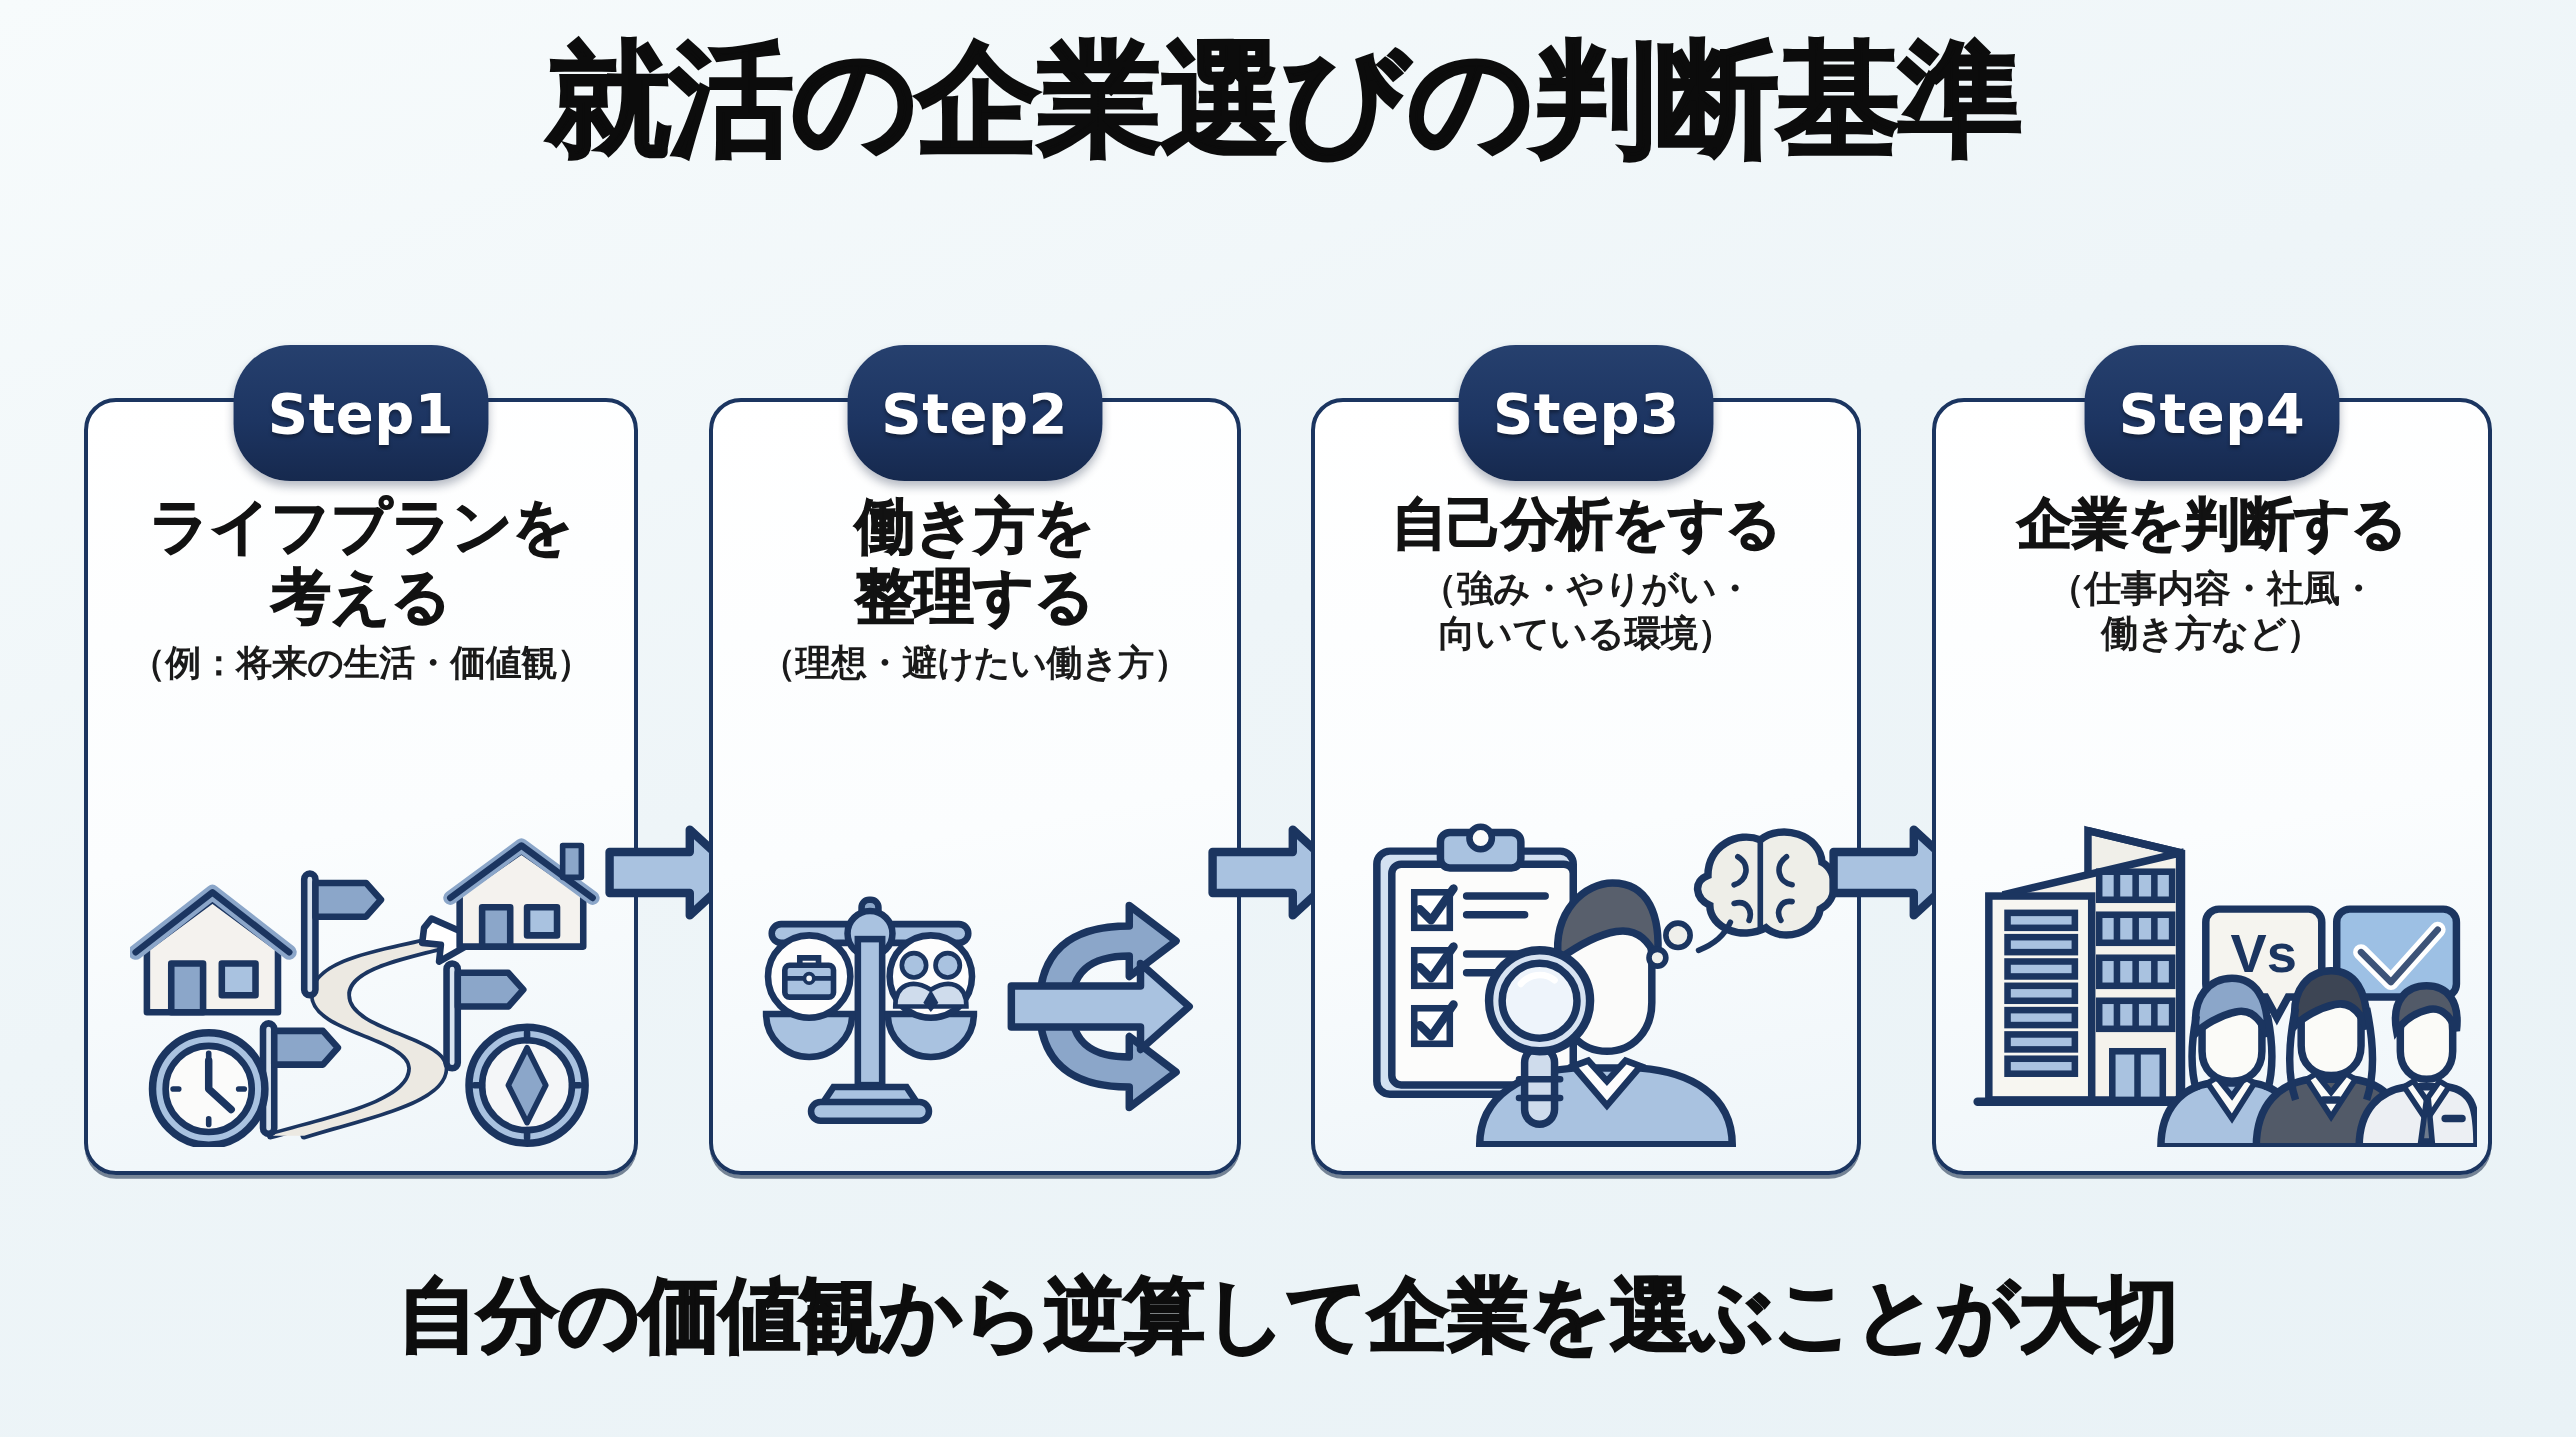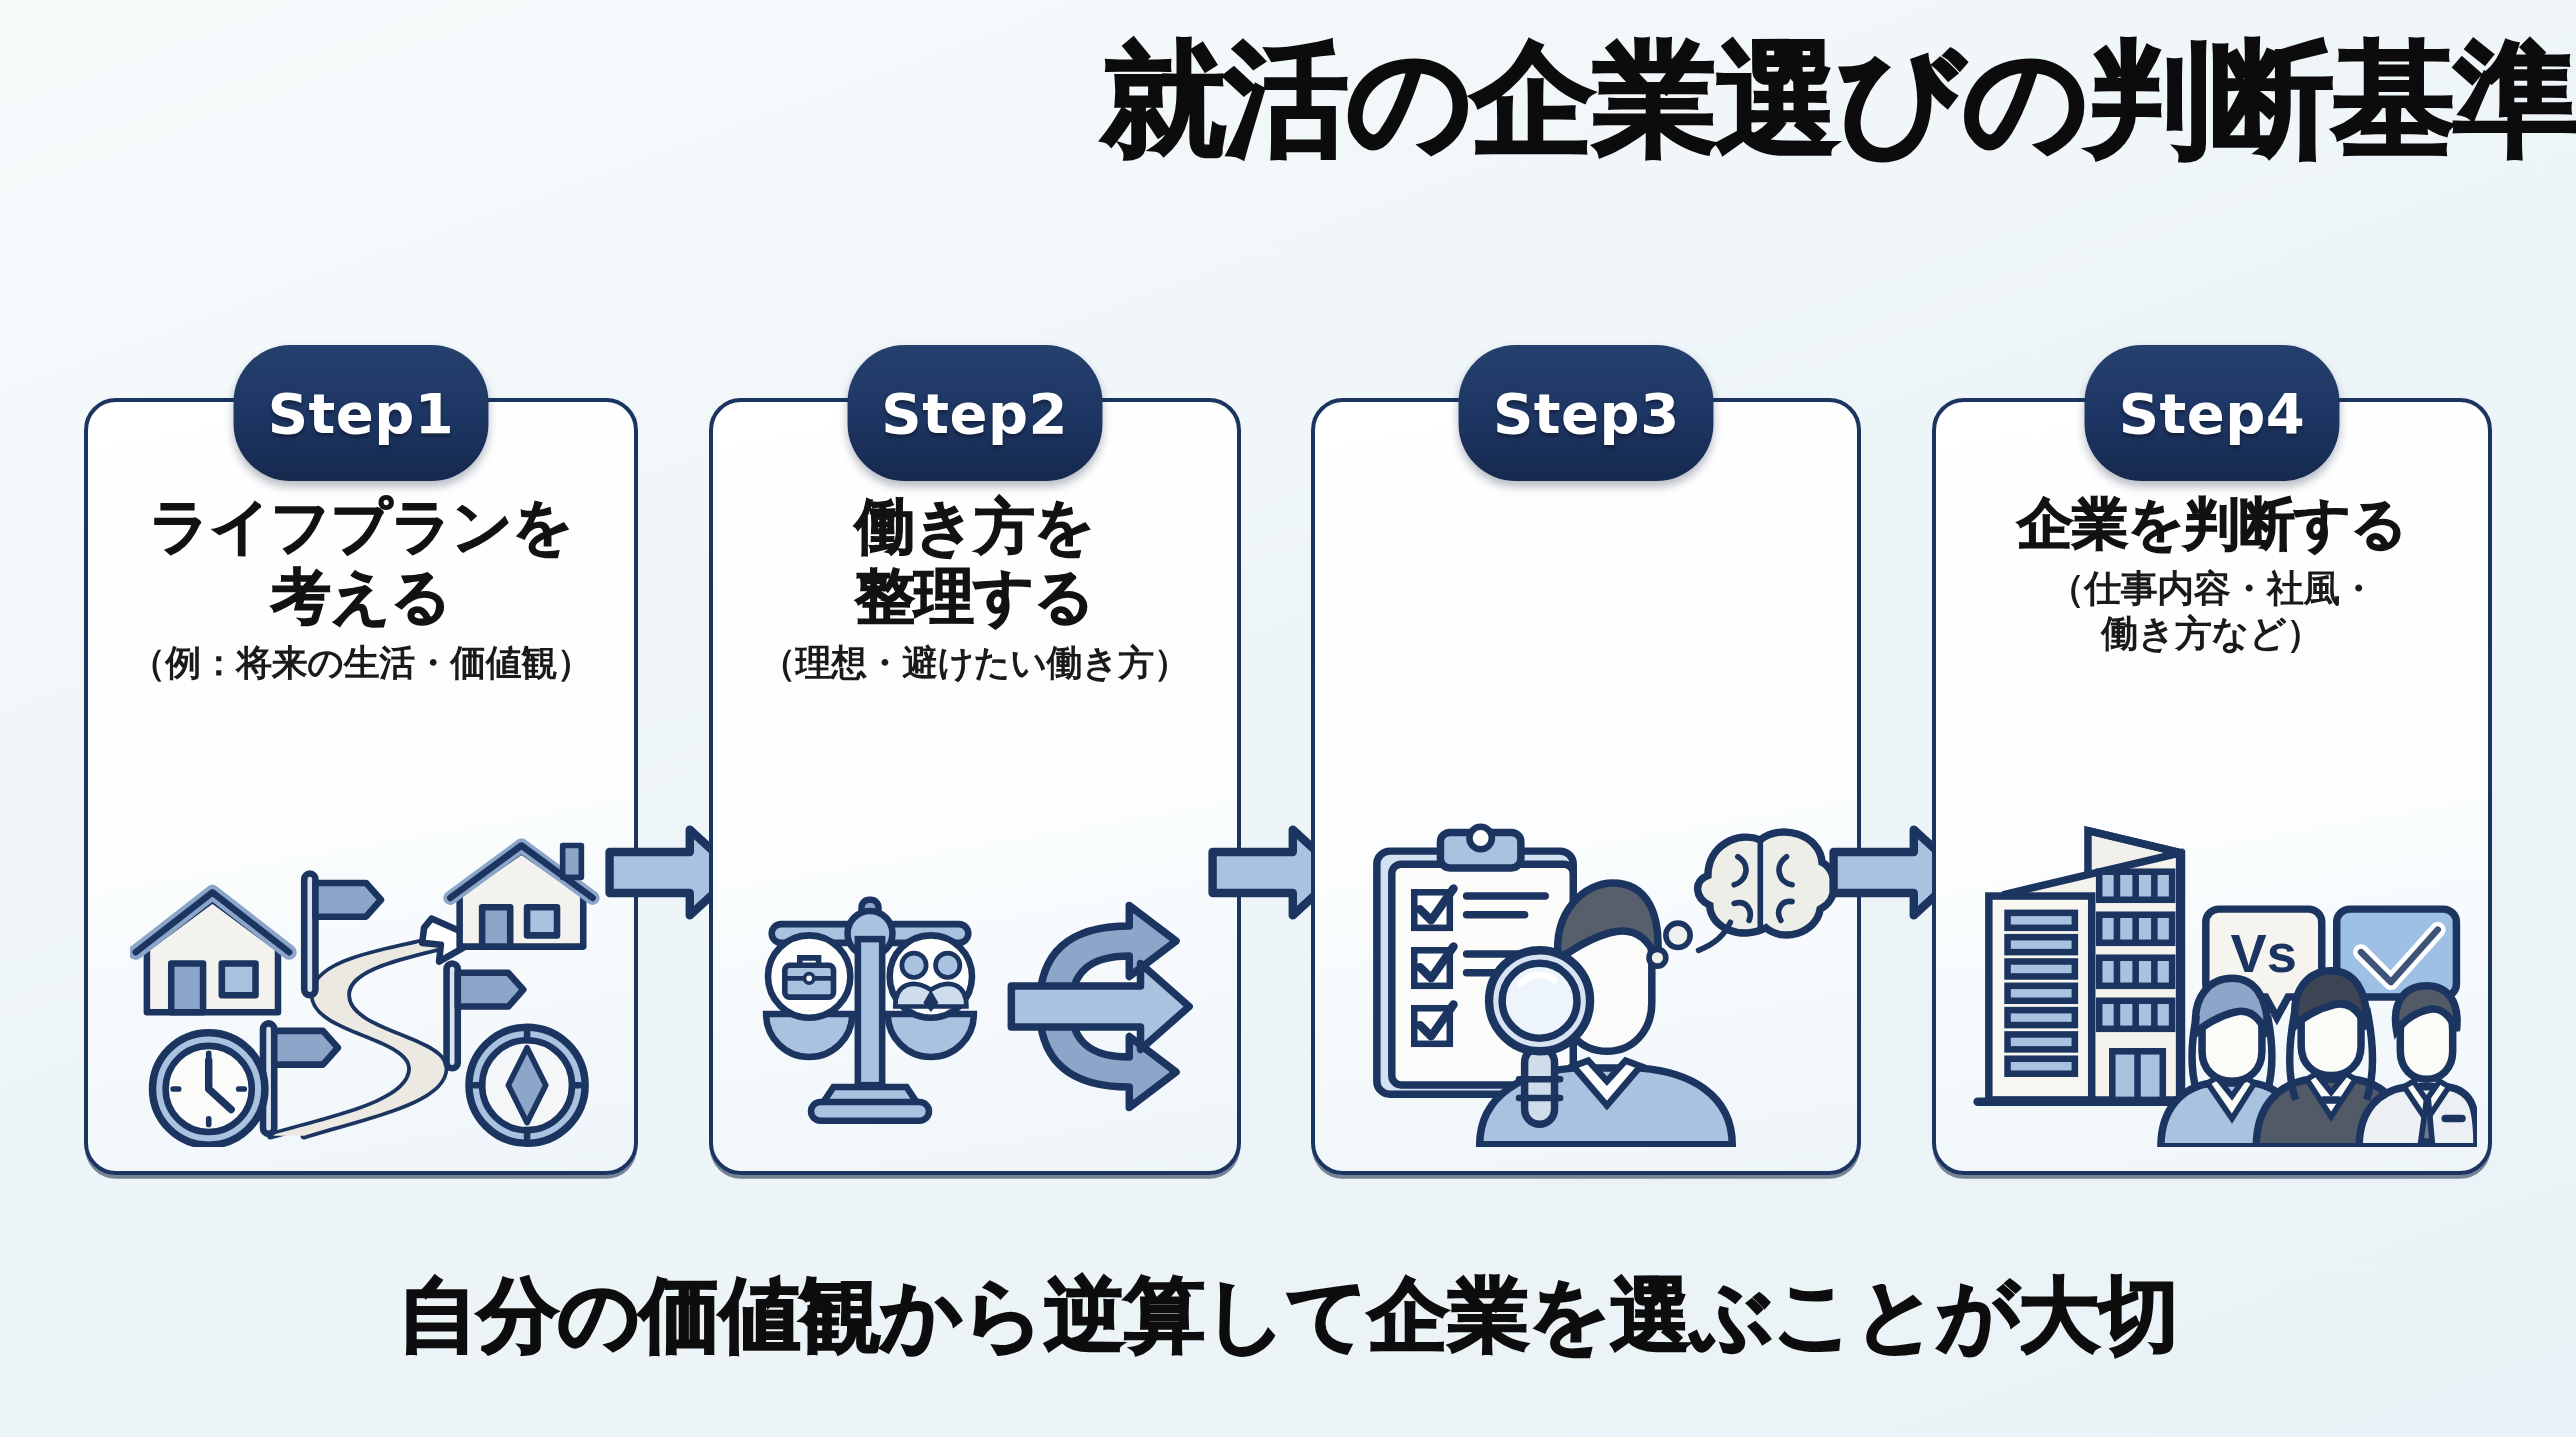--- a/index.html
+++ b/index.html
@@ -6,22 +6,22 @@
   body{
     width:2576px;height:1438px;overflow:hidden;
     font-family:"DejaVu Sans","Liberation Sans",sans-serif;
     background:linear-gradient(160deg,#f7fbfc 0%,#eef5f8 45%,#e9f2f6 100%);
     position:relative;
   }
   .stage{position:absolute;inset:0;}
 
   
   .page-title{
-    position:absolute;left:0;right:0;top:37px;
-    text-align:right;
+    position:absolute;left:0;right:8px;top:37px;
+    text-align:center;
     font-size:124px;line-height:1.0;
     font-weight:900;
     color:#0c0c0c;
     letter-spacing:-1.9px;
     -webkit-text-stroke:2.8px #0c0c0c;
     white-space:nowrap;
   }
 
   
   .steps{
@@ -222,20 +222,25 @@
     <div class="gap">
       <div class="arrow-wrap">
         <svg width="139" height="97" viewBox="0 0 148 104">
           <path d="M6 30 L92 30 L92 6 L142 52 L92 98 L92 74 L6 74 Z" fill="#a9c2e0" stroke="#1b3560" stroke-width="9" stroke-linejoin="round"></path>
         </svg>
       </div>
     </div>
 
     <div class="card c3">
       <div class="badge">Step3</div>
+      <div class="card-text">
+        <div class="card-title">自己分析をする</div>
+        <div class="card-sub">（強み・やりがい・
+向いている環境）</div>
+      </div>
       <div class="art">
         <svg width="477" height="328" viewBox="0 0 510 350" fill="none">
 
           <g>
             <rect x="18" y="34" width="210" height="260" rx="14" fill="#d3e1f1" stroke="#1b3560" stroke-width="8"></rect>
             <rect x="34" y="48" width="194" height="236" rx="10" fill="#fcfcfb" stroke="#1b3560" stroke-width="8"></rect>
             <rect x="86" y="14" width="86" height="38" rx="10" fill="#a9c2e0" stroke="#1b3560" stroke-width="8"></rect>
             <circle cx="129" cy="20" r="12" fill="#fcfcfb" stroke="#1b3560" stroke-width="7"></circle>
             <rect x="58" y="78" width="38" height="38" fill="#fff" stroke="#1b3560" stroke-width="7"></rect>
             <path d="M64 96 L76 108 L100 74" stroke="#1b3560" stroke-width="9" stroke-linecap="round" stroke-linejoin="round" fill="none"></path>

